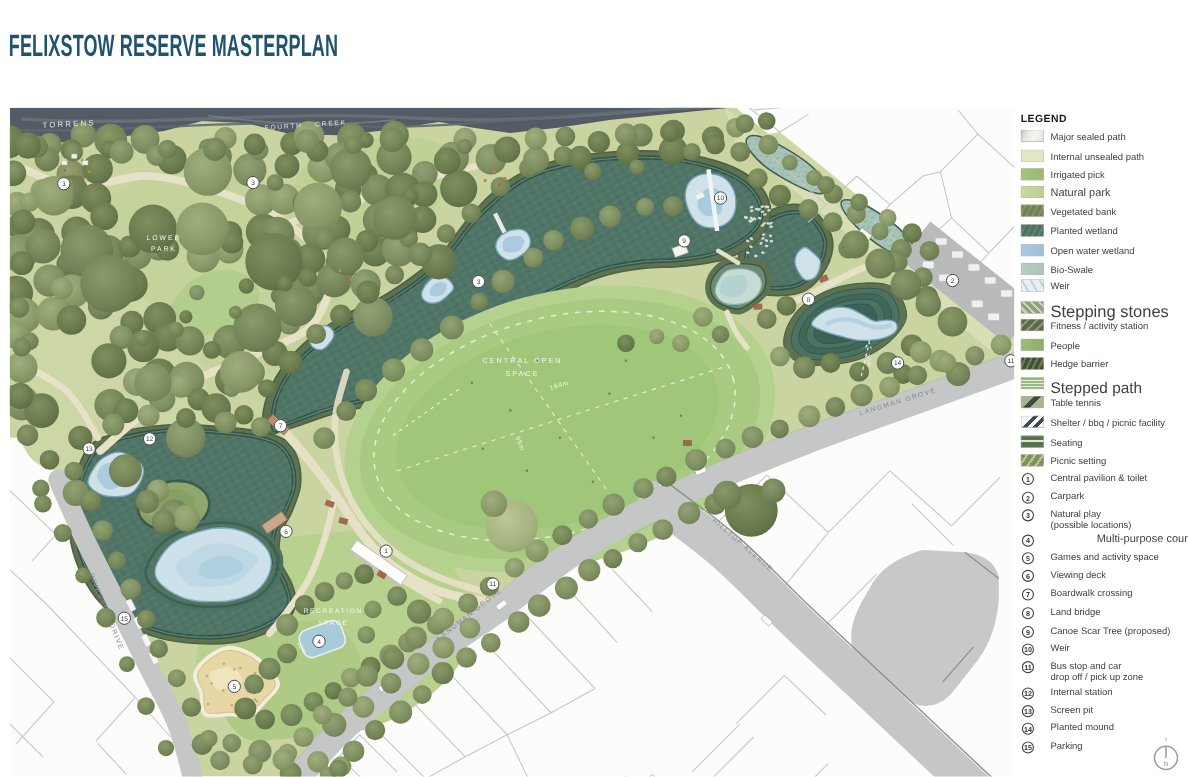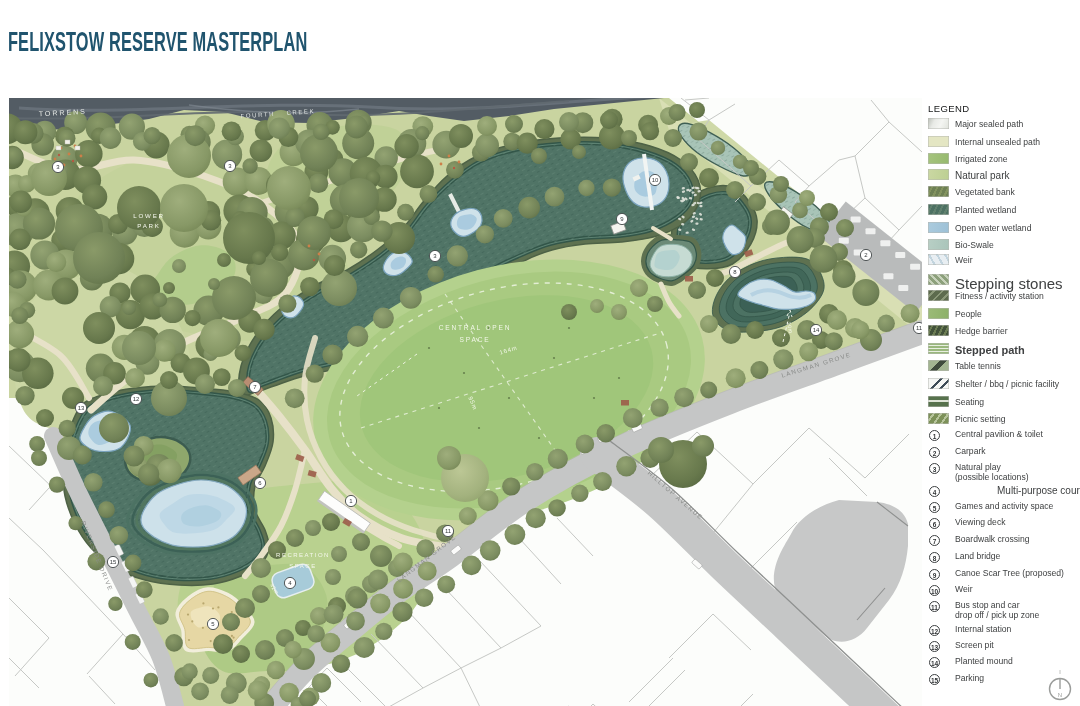--- a/index.html
+++ b/index.html
@@ -798,27 +798,27 @@
     </g>
     <g>
       <circle cx="281" cy="485" r="5.6" fill="#fff" stroke="#44494b" stroke-width="0.9"></circle>
       <text x="281" y="487.1" text-anchor="middle" font-size="6" fill="#34393b" font-family="Liberation Sans, sans-serif">4</text>
     </g>
     <g>
       <circle cx="104" cy="464" r="5.6" fill="#fff" stroke="#44494b" stroke-width="0.9"></circle>
       <text x="104" y="466.1" text-anchor="middle" font-size="6" fill="#34393b" font-family="Liberation Sans, sans-serif">15</text>
     </g>
 </svg>
-<div style="position:absolute;left:928px;top:103px;font-size:9.5px;color:#161819;font-weight:400;letter-spacing:0.4px;white-space:nowrap">LEGEND</div>
+<div style="position:absolute;left:928px;top:103px;font-size:9.5px;color:#161819;font-weight:700;letter-spacing:0.4px;white-space:nowrap">LEGEND</div>
 <div style="position:absolute;left:928px;top:118px;width:21px;height:11px;background:linear-gradient(115deg,#b9bdb6 0%,#e8eae6 30%,#f4f5f2 60%,#dfe2db 100%);box-shadow:0 0 0 0.5px #b5b7b2 inset"></div>
 <div style="position:absolute;left:955px;top:119px;font-size:8.6px;color:#3f4142;font-weight:400;letter-spacing:0px;white-space:nowrap">Major sealed path</div>
 <div style="position:absolute;left:928px;top:136px;width:21px;height:11px;background:#e4e6c3;box-shadow:0 0 0 0.5px #b5b7b2 inset"></div>
 <div style="position:absolute;left:955px;top:137px;font-size:8.6px;color:#3f4142;font-weight:400;letter-spacing:0px;white-space:nowrap">Internal unsealed path</div>
 <div style="position:absolute;left:928px;top:153px;width:21px;height:11px;background:linear-gradient(100deg,#a6c47e,#96b96e);box-shadow:0 0 0 0.5px #b5b7b2 inset"></div>
-<div style="position:absolute;left:955px;top:154px;font-size:8.6px;color:#3f4142;font-weight:400;letter-spacing:0px;white-space:nowrap">Irrigated zone</div>
+<div style="position:absolute;left:955px;top:154px;font-size:8.6px;color:#3f4142;font-weight:400;letter-spacing:0px;white-space:nowrap">Irrigated pick</div>
 <div style="position:absolute;left:928px;top:169px;width:21px;height:11px;background:linear-gradient(100deg,#cbd8a3,#bccf92);box-shadow:0 0 0 0.5px #b5b7b2 inset"></div>
 <div style="position:absolute;left:955px;top:170px;font-size:10px;color:#3f4142;font-weight:400;letter-spacing:0px;white-space:nowrap">Natural park</div>
 <div style="position:absolute;left:928px;top:186px;width:21px;height:11px;background:repeating-linear-gradient(115deg,#6e8054 0 3px,#83935f 3px 5px);box-shadow:0 0 0 0.5px #b5b7b2 inset"></div>
 <div style="position:absolute;left:955px;top:187px;font-size:8.6px;color:#3f4142;font-weight:400;letter-spacing:0px;white-space:nowrap">Vegetated bank</div>
 <div style="position:absolute;left:928px;top:204px;width:21px;height:11px;background:repeating-linear-gradient(115deg,#4d7163 0 3px,#61816f 3px 5px);box-shadow:0 0 0 0.5px #b5b7b2 inset"></div>
 <div style="position:absolute;left:955px;top:205px;font-size:8.6px;color:#3f4142;font-weight:400;letter-spacing:0px;white-space:nowrap">Planted wetland</div>
 <div style="position:absolute;left:928px;top:222px;width:21px;height:11px;background:linear-gradient(100deg,#abcbde,#9cc0d6);box-shadow:0 0 0 0.5px #b5b7b2 inset"></div>
 <div style="position:absolute;left:955px;top:223px;font-size:8.6px;color:#3f4142;font-weight:400;letter-spacing:0px;white-space:nowrap">Open water wetland</div>
 <div style="position:absolute;left:928px;top:239px;width:21px;height:11px;background:linear-gradient(100deg,#b8cfc5,#a9c4ba);box-shadow:0 0 0 0.5px #b5b7b2 inset"></div>
 <div style="position:absolute;left:955px;top:240px;font-size:8.6px;color:#3f4142;font-weight:400;letter-spacing:0px;white-space:nowrap">Bio-Swale</div>
@@ -826,21 +826,21 @@
 <div style="position:absolute;left:955px;top:255px;font-size:8.6px;color:#3f4142;font-weight:400;letter-spacing:0px;white-space:nowrap">Weir</div>
 <div style="position:absolute;left:928px;top:274px;width:21px;height:11px;background:repeating-linear-gradient(45deg,#8ca07b 0 3px,#c7d2bb 3px 5px);box-shadow:0 0 0 0.5px #b5b7b2 inset"></div>
 <div style="position:absolute;left:955px;top:275px;font-size:15px;color:#3f4142;font-weight:400;letter-spacing:0px;white-space:nowrap">Stepping stones</div>
 <div style="position:absolute;left:928px;top:290px;width:21px;height:11px;background:repeating-linear-gradient(135deg,#5d6b4d 0 4px,#8b9878 4px 6px);box-shadow:0 0 0 0.5px #b5b7b2 inset"></div>
 <div style="position:absolute;left:955px;top:291px;font-size:8.6px;color:#3f4142;font-weight:400;letter-spacing:0px;white-space:nowrap">Fitness / activity station</div>
 <div style="position:absolute;left:928px;top:308px;width:21px;height:11px;background:linear-gradient(100deg,#9cbb78,#8cb068);box-shadow:0 0 0 0.5px #b5b7b2 inset"></div>
 <div style="position:absolute;left:955px;top:309px;font-size:8.6px;color:#3f4142;font-weight:400;letter-spacing:0px;white-space:nowrap">People</div>
 <div style="position:absolute;left:928px;top:325px;width:21px;height:11px;background:repeating-linear-gradient(115deg,#42523a 0 3px,#6c7d54 3px 5px);box-shadow:0 0 0 0.5px #b5b7b2 inset"></div>
 <div style="position:absolute;left:955px;top:326px;font-size:8.6px;color:#3f4142;font-weight:400;letter-spacing:0px;white-space:nowrap">Hedge barrier</div>
 <div style="position:absolute;left:928px;top:343px;width:21px;height:11px;background:repeating-linear-gradient(180deg,#9ab87e 0 2px,#e8eee0 2px 3px);box-shadow:0 0 0 0.5px #b5b7b2 inset"></div>
-<div style="position:absolute;left:955px;top:344px;font-size:11px;color:#3f4142;font-weight:700;letter-spacing:0px;white-space:nowrap">Stepped path</div>
+<div style="position:absolute;left:955px;top:344px;font-size:14px;color:#3f4142;font-weight:400;letter-spacing:0px;white-space:nowrap">Stepped path</div>
 <div style="position:absolute;left:928px;top:360px;width:21px;height:11px;background:linear-gradient(135deg,#a3b591 40%,#3f4b3c 40% 60%,#a3b591 60%);box-shadow:0 0 0 0.5px #b5b7b2 inset"></div>
 <div style="position:absolute;left:955px;top:361px;font-size:8.6px;color:#3f4142;font-weight:400;letter-spacing:0px;white-space:nowrap">Table tennis</div>
 <div style="position:absolute;left:928px;top:378px;width:21px;height:11px;background:linear-gradient(135deg,#f5f6f4 38%,#3c4a56 38% 50%,#f5f6f4 50% 66%,#3c4a56 66% 78%,#f5f6f4 78%);box-shadow:0 0 0 0.5px #b5b7b2 inset"></div>
 <div style="position:absolute;left:955px;top:379px;font-size:8.6px;color:#3f4142;font-weight:400;letter-spacing:0px;white-space:nowrap">Shelter / bbq / picnic facility</div>
 <div style="position:absolute;left:928px;top:396px;width:21px;height:11px;background:linear-gradient(180deg,#57724d 35%,#dfe5d8 35% 55%,#57724d 55%);box-shadow:0 0 0 0.5px #b5b7b2 inset"></div>
 <div style="position:absolute;left:955px;top:397px;font-size:8.6px;color:#3f4142;font-weight:400;letter-spacing:0px;white-space:nowrap">Seating</div>
 <div style="position:absolute;left:928px;top:413px;width:21px;height:11px;background:repeating-linear-gradient(125deg,#7d9159 0 4px,#b7c49c 4px 6px);box-shadow:0 0 0 0.5px #b5b7b2 inset"></div>
 <div style="position:absolute;left:955px;top:414px;font-size:8.6px;color:#3f4142;font-weight:400;letter-spacing:0px;white-space:nowrap">Picnic setting</div>
 <div style="position:absolute;left:929px;top:430px;width:11px;height:11px;border:1px solid #3c3f41;border-radius:50%;font-size:6.5px;color:#313436;text-align:center;line-height:11px;font-weight:700">1</div>
 <div style="position:absolute;left:955px;top:430px;font-size:8.6px;color:#3f4142;line-height:9.5px;white-space:nowrap">Central pavilion &amp; toilet</div>

